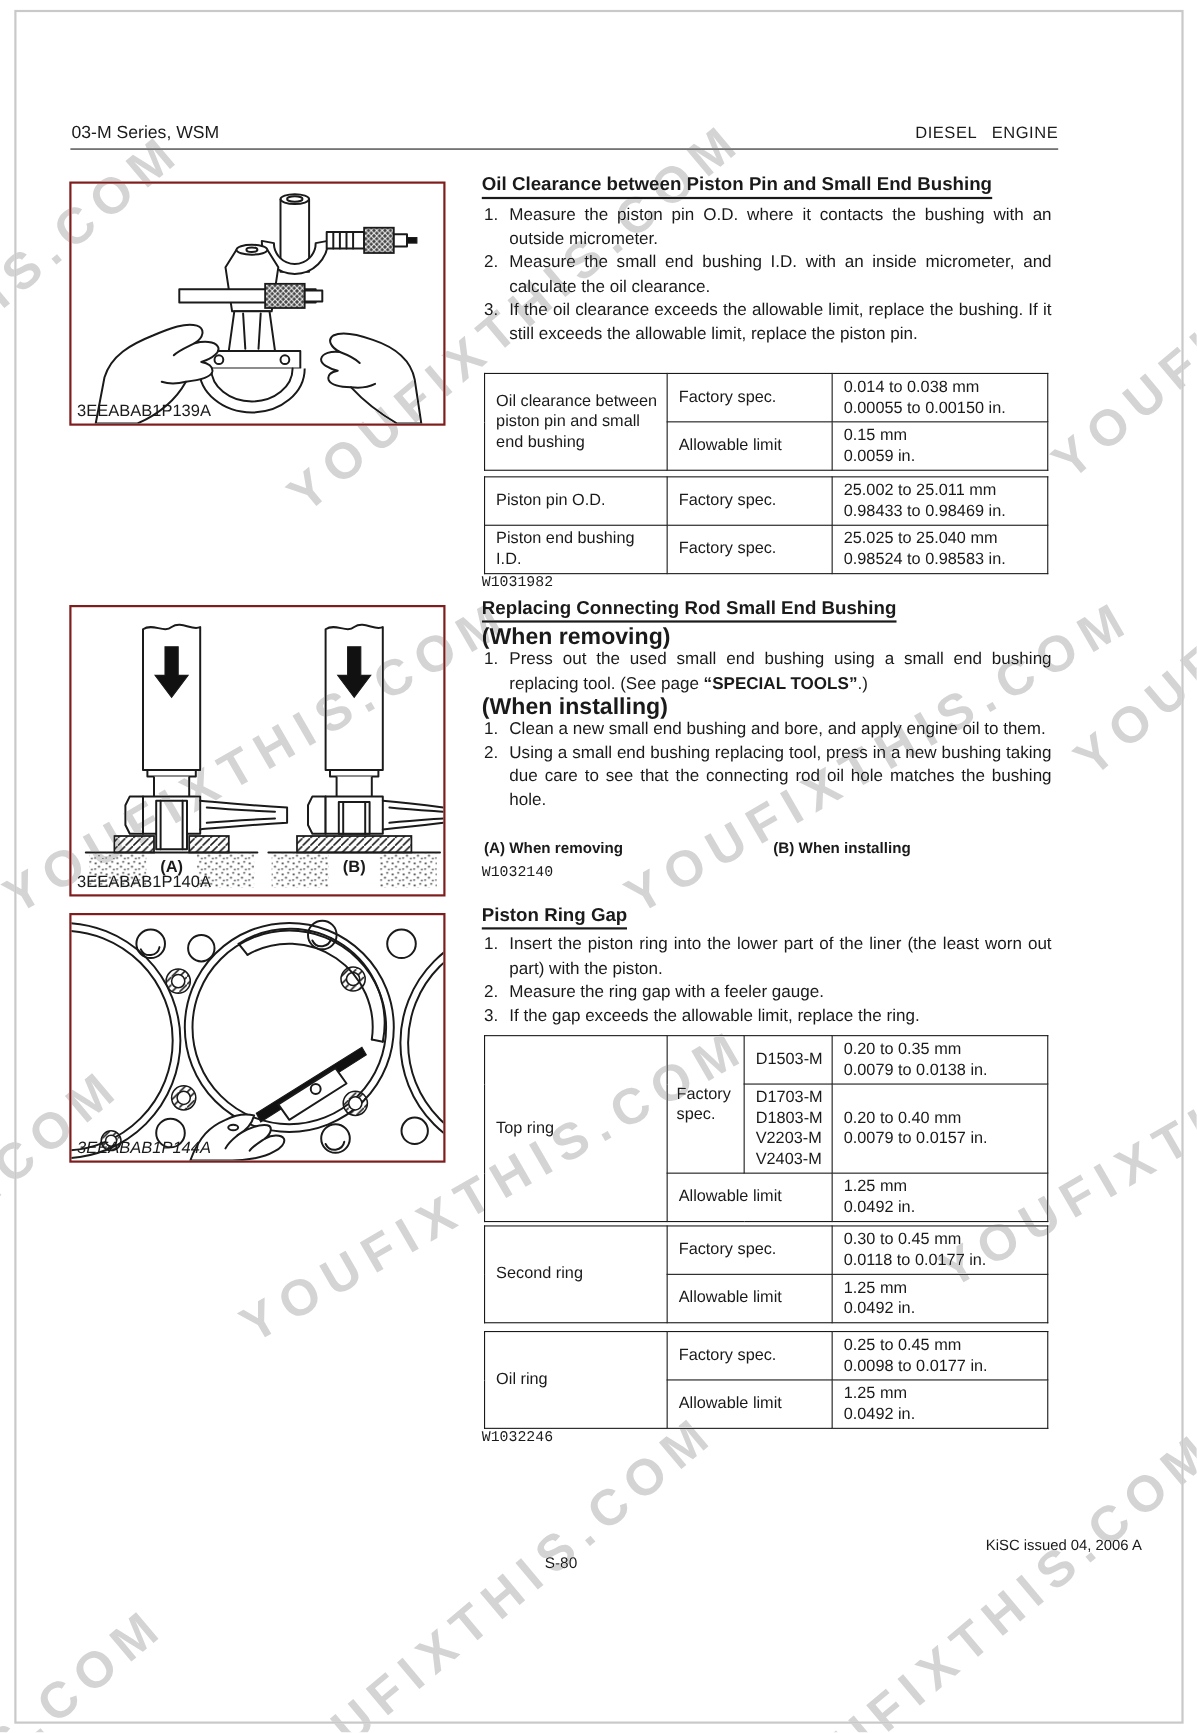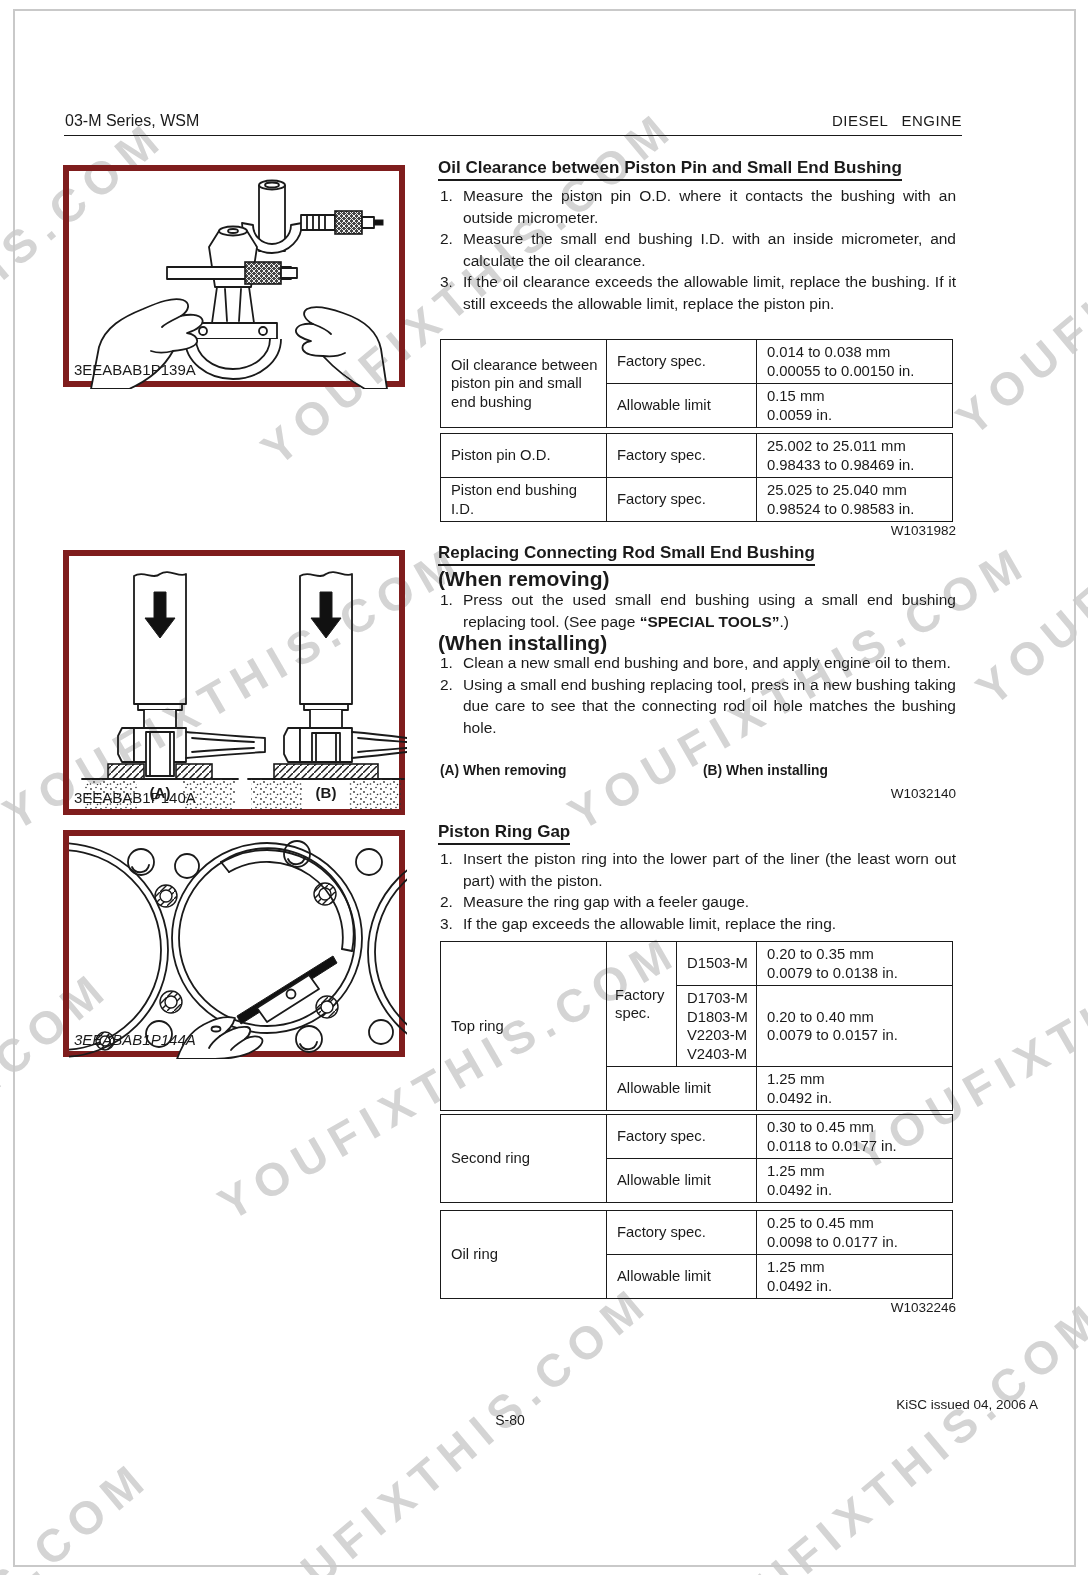--- a/index.html
+++ b/index.html
@@ -11,34 +11,34 @@
   }
   .scan-border {
     position:absolute; left:13px; top:9px; right:12px; bottom:8px;
     border:2px solid #c9c9c9; pointer-events:none;
   }
   
   .hdr-left  { position:absolute; left:65px;  top:112px; font-size:16px; }
   .hdr-right { position:absolute; right:126px; top:112px; font-size:15px; word-spacing:9px; letter-spacing:.5px; }
   .hdr-rule  { position:absolute; left:64px; top:135px; width:898px; border-top:1.6px solid #1a1a1a; }
   
-  .fig { position:absolute; left:63px; width:342px; border:6px solid #7f1d1d; background:#fff; }
+  .fig { position:absolute; left:63px; width:342px; border:2px solid #7f1d1d; background:#fff; }
   .fig svg { display:block; }
   .fig-caption { position:absolute; left:5px; bottom:3px; font-size:15px; background:transparent; }
   .fig-ab { position:absolute; font-size:15px; font-weight:bold; width:50px; text-align:center; }
   
   #rcol { position:absolute; left:438px; top:0; width:520px; height:1575px; }
   .sec-title { position:absolute; left:0; font-size:17px; font-weight:bold; }
   .sec-title span { display:inline-block; border-bottom:2px solid #1a1a1a; padding-bottom:1px; }
   .steps { position:absolute; left:2px; width:516px; font-size:15.5px; line-height:21.5px; }
   .step { display:flex; }
   .step-num { width:23px; flex:0 0 23px; }
   .step-text { flex:1; text-align:justify; }
   .subhead { position:absolute; left:0; font-size:21px; font-weight:bold; }
-  .ref { position:absolute; left:0; width:518px; text-align:right; font-size:13.5px; }
+  .ref { position:absolute; left:0; width:518px; font-size:13.5px;font-family:Liberation Mono, monospace; }
   .figrow-caption { position:absolute; font-size:13.8px; font-weight:bold; }
   
   table.spec { border-collapse:collapse; table-layout:fixed; width:512px; position:absolute; left:2px; }
   table.spec td {
     border:1.6px solid #1a1a1a; font-size:14.8px; line-height:18.5px;
     vertical-align:middle; padding:3px 6px 3px 10px; background:transparent;
   }
   td.models { white-space:pre-line; }
   
   .page-num { position:absolute; left:470px; top:1412px; width:80px; text-align:center; font-size:14px; }

